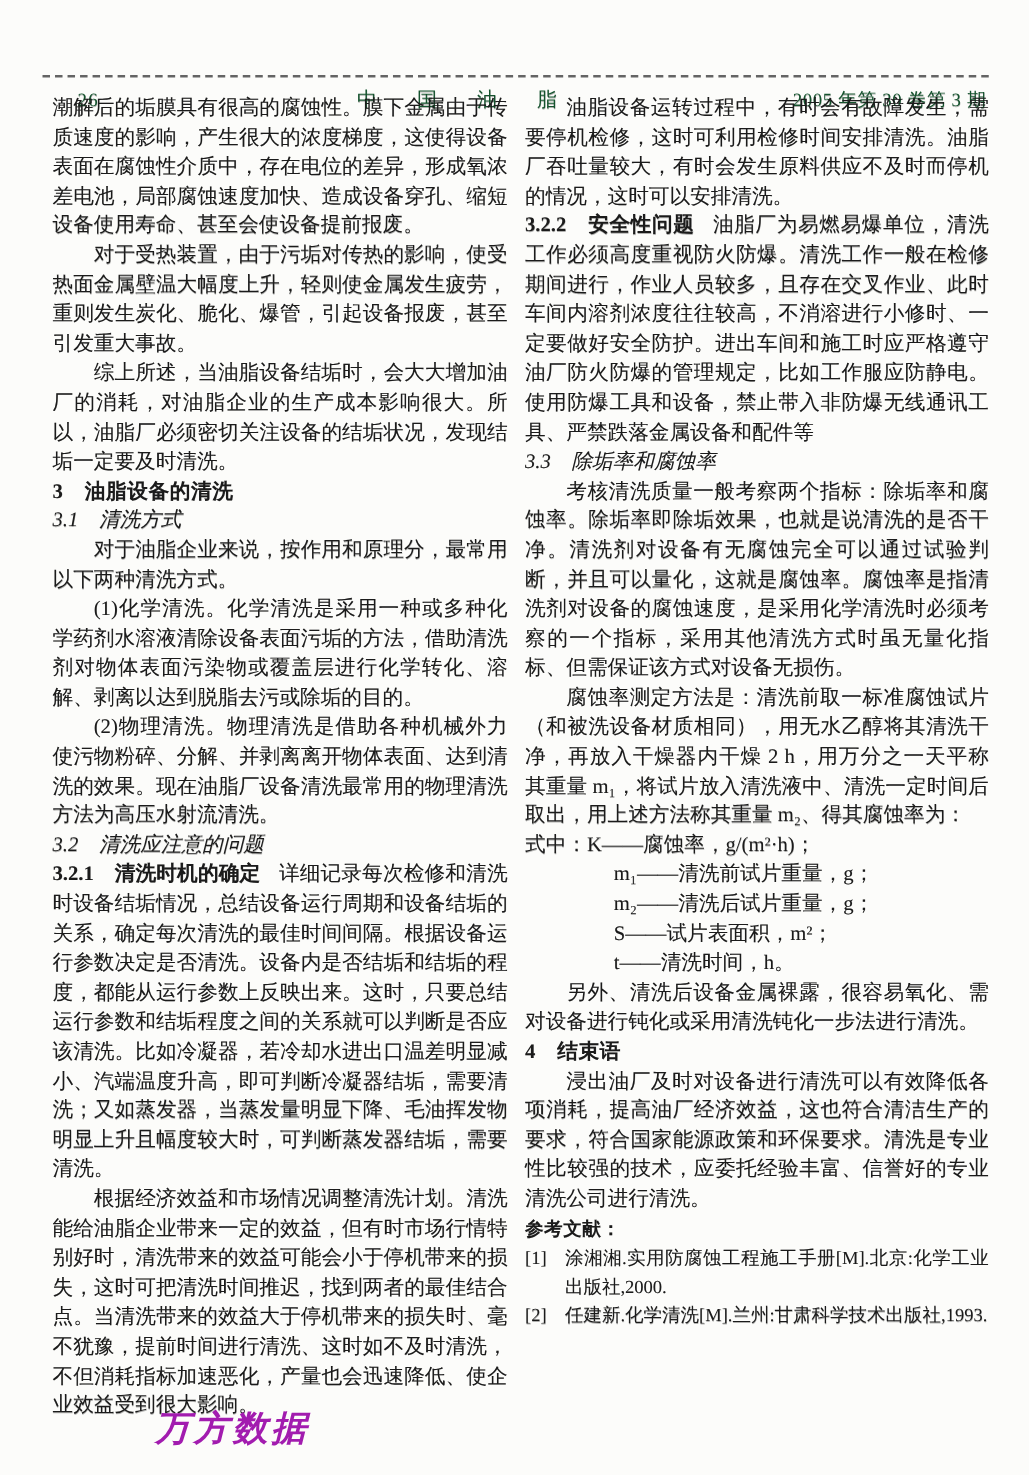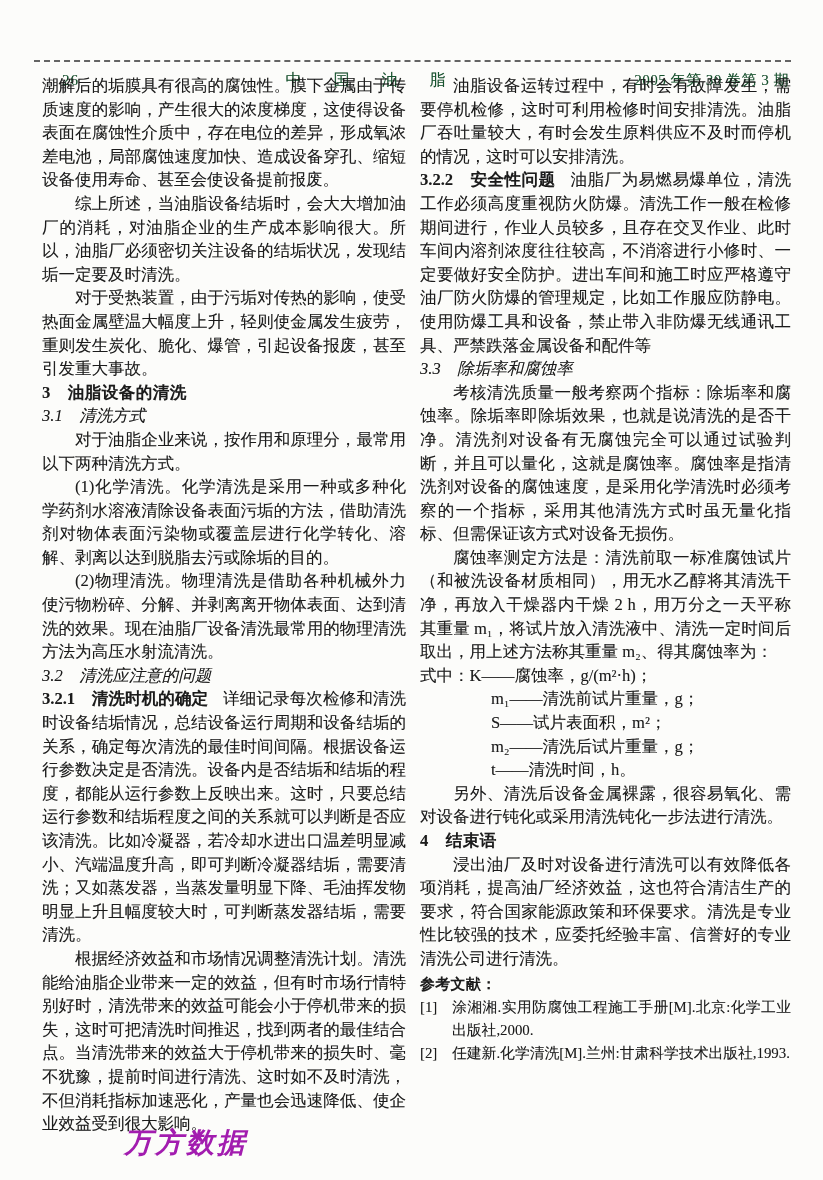--- a/index.html
+++ b/index.html
@@ -55,42 +55,42 @@
 
   <div class="page-header">
     <span class="hdr-page-no">26</span>
     <span class="hdr-title">中 国 油 脂</span>
     <span class="hdr-issue">2005 年第 30 卷第 3 期</span>
   </div>
   <div class="hdr-rule"></div>
 
   <div class="col col-left">
     <p>潮解后的垢膜具有很高的腐蚀性。膜下金属由于传质速度的影响，产生很大的浓度梯度，这使得设备表面在腐蚀性介质中，存在电位的差异，形成氧浓差电池，局部腐蚀速度加快、造成设备穿孔、缩短设备使用寿命、甚至会使设备提前报废。</p>
+    <p class="ind">对于受热装置，由于污垢对传热的影响，使受热面金属壁温大幅度上升，轻则使金属发生疲劳，重则发生炭化、脆化、爆管，引起设备报废，甚至引发重大事故。</p>
     <p class="ind">综上所述，当油脂设备结垢时，会大大增加油厂的消耗，对油脂企业的生产成本影响很大。所以，油脂厂必须密切关注设备的结垢状况，发现结垢一定要及时清洗。</p>
-    <p class="ind">对于受热装置，由于污垢对传热的影响，使受热面金属壁温大幅度上升，轻则使金属发生疲劳，重则发生炭化、脆化、爆管，引起设备报废，甚至引发重大事故。</p>
     <p class="h-main">3　油脂设备的清洗</p>
     <p class="h-sub">3.1　清洗方式</p>
     <p class="ind">对于油脂企业来说，按作用和原理分，最常用以下两种清洗方式。</p>
     <p class="ind">(1)化学清洗。化学清洗是采用一种或多种化学药剂水溶液清除设备表面污垢的方法，借助清洗剂对物体表面污染物或覆盖层进行化学转化、溶解、剥离以达到脱脂去污或除垢的目的。</p>
     <p class="ind">(2)物理清洗。物理清洗是借助各种机械外力使污物粉碎、分解、并剥离离开物体表面、达到清洗的效果。现在油脂厂设备清洗最常用的物理清洗方法为高压水射流清洗。</p>
     <p class="h-sub">3.2　清洗应注意的问题</p>
     <p><span class="runin">3.2.1　清洗时机的确定</span><span>详细记录每次检修和清洗时设备结垢情况，总结设备运行周期和设备结垢的关系，确定每次清洗的最佳时间间隔。根据设备运行参数决定是否清洗。设备内是否结垢和结垢的程度，都能从运行参数上反映出来。这时，只要总结运行参数和结垢程度之间的关系就可以判断是否应该清洗。比如冷凝器，若冷却水进出口温差明显减小、汽端温度升高，即可判断冷凝器结垢，需要清洗；又如蒸发器，当蒸发量明显下降、毛油挥发物明显上升且幅度较大时，可判断蒸发器结垢，需要清洗。</span></p>
     <p class="ind">根据经济效益和市场情况调整清洗计划。清洗能给油脂企业带来一定的效益，但有时市场行情特别好时，清洗带来的效益可能会小于停机带来的损失，这时可把清洗时间推迟，找到两者的最佳结合点。当清洗带来的效益大于停机带来的损失时、毫不犹豫，提前时间进行清洗、这时如不及时清洗，不但消耗指标加速恶化，产量也会迅速降低、使企业效益受到很大影响。</p>
   </div>
 
   <div class="col col-right">
     <p class="ind">油脂设备运转过程中，有时会有故障发生，需要停机检修，这时可利用检修时间安排清洗。油脂厂吞吐量较大，有时会发生原料供应不及时而停机的情况，这时可以安排清洗。</p>
     <p><span class="runin">3.2.2　安全性问题</span><span>油脂厂为易燃易爆单位，清洗工作必须高度重视防火防爆。清洗工作一般在检修期间进行，作业人员较多，且存在交叉作业、此时车间内溶剂浓度往往较高，不消溶进行小修时、一定要做好安全防护。进出车间和施工时应严格遵守油厂防火防爆的管理规定，比如工作服应防静电。使用防爆工具和设备，禁止带入非防爆无线通讯工具、严禁跌落金属设备和配件等</span></p>
     <p class="h-sub">3.3　除垢率和腐蚀率</p>
     <p class="ind">考核清洗质量一般考察两个指标：除垢率和腐蚀率。除垢率即除垢效果，也就是说清洗的是否干净。清洗剂对设备有无腐蚀完全可以通过试验判断，并且可以量化，这就是腐蚀率。腐蚀率是指清洗剂对设备的腐蚀速度，是采用化学清洗时必须考察的一个指标，采用其他清洗方式时虽无量化指标、但需保证该方式对设备无损伤。</p>
     <p class="ind">腐蚀率测定方法是：清洗前取一标准腐蚀试片（和被洗设备材质相同），用无水乙醇将其清洗干净，再放入干燥器内干燥 2 h，用万分之一天平称其重量 m₁，将试片放入清洗液中、清洗一定时间后取出，用上述方法称其重量 m₂、得其腐蚀率为：</p>
     <p>式中：K——腐蚀率，g/(m²·h)；</p>
     <p class="defline">m₁——清洗前试片重量，g；</p>
+    <p class="defline">m₂——清洗后试片重量，g；</p>
     <p class="defline">S——试片表面积，m²；</p>
-    <p class="defline">m₂——清洗后试片重量，g；</p>
     <p class="defline">t——清洗时间，h。</p>
     <p class="ind">另外、清洗后设备金属裸露，很容易氧化、需对设备进行钝化或采用清洗钝化一步法进行清洗。</p>
     <p class="h-main">4　结束语</p>
     <p class="ind">浸出油厂及时对设备进行清洗可以有效降低各项消耗，提高油厂经济效益，这也符合清洁生产的要求，符合国家能源政策和环保要求。清洗是专业性比较强的技术，应委托经验丰富、信誉好的专业清洗公司进行清洗。</p>
     <div class="refs">
       <p class="h-main">参考文献：</p>
       <div class="ref-row">
         <span class="ref-label">[1]</span>
         <span class="ref-text">涂湘湘.实用防腐蚀工程施工手册[M].北京:化学工业出版社,2000.</span>
       </div>

